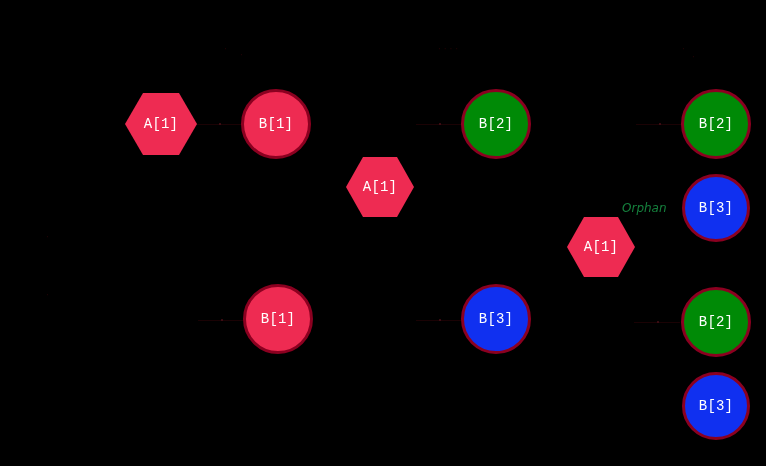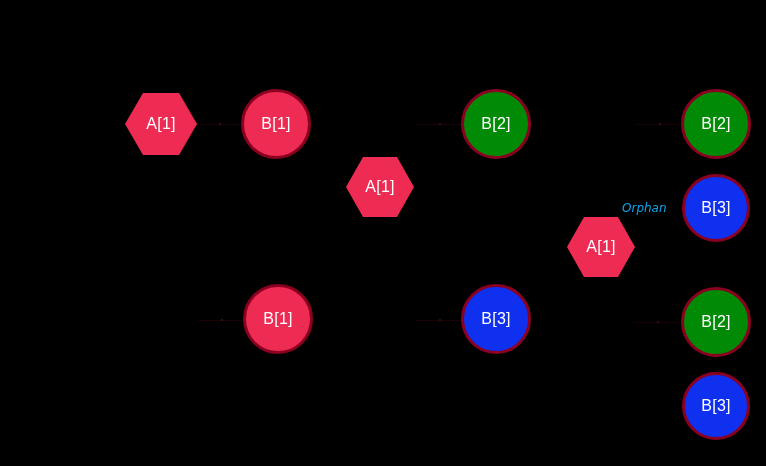--- a/index.html
+++ b/index.html
@@ -1,22 +1,22 @@
 <!DOCTYPE html>
 <html><head>
 <meta charset="utf-8">
 <style>
   html,body{margin:0;padding:0;background:#000;}
   body{width:766px;height:466px;position:relative;overflow:hidden;
        font-family:"DejaVu Sans","Liberation Sans",sans-serif;}
   #stage{position:absolute;inset:0;width:766px;height:466px;background:#000;}
 
   .node{position:absolute;display:flex;align-items:center;justify-content:center;}
-  .node .lbl{position:relative;z-index:2;color:#ffffff;font-size:16px;
-             font-family:Liberation Sans, sans-serif;
+  .node .lbl{position:relative;z-index:2;color:#ffffff;font-size:14px;
+             font-family:Liberation Mono, monospace;
              letter-spacing:.2px;line-height:1;pointer-events:none;}
 
   
   .circle{border-radius:50%;box-sizing:border-box;border:3px solid #fde047;}
   
   .hexwrap{position:relative;}
   .hexshape{position:absolute;inset:0;
             clip-path:polygon(25% 0%,75% 0%,100% 50%,75% 100%,25% 100%,0% 50%);}
 
   
@@ -82,14 +82,14 @@
     </div>
     <div class="node circle" style="left: 461px; top: 284px; width: 70px; height: 70px; background: rgb(16, 48, 240); border-color: rgb(139, 0, 32);">
       <span class="lbl">B[3]</span>
     </div>
     <div class="node circle" style="left: 681px; top: 287px; width: 70px; height: 70px; background: rgb(0, 138, 6); border-color: rgb(139, 0, 32);">
       <span class="lbl">B[2]</span>
     </div>
     <div class="node circle" style="left: 682px; top: 372px; width: 68px; height: 68px; background: rgb(16, 48, 240); border-color: rgb(139, 0, 32);">
       <span class="lbl">B[3]</span>
     </div>
-    <div class="orphan" style="left: 622px; top: 201px; color: #0ea5e9;">Orphan</div>
+    <div class="orphan" style="left: 622px; top: 201px; color: #15803d;">Orphan</div>
   </div>
 
 </body></html>

